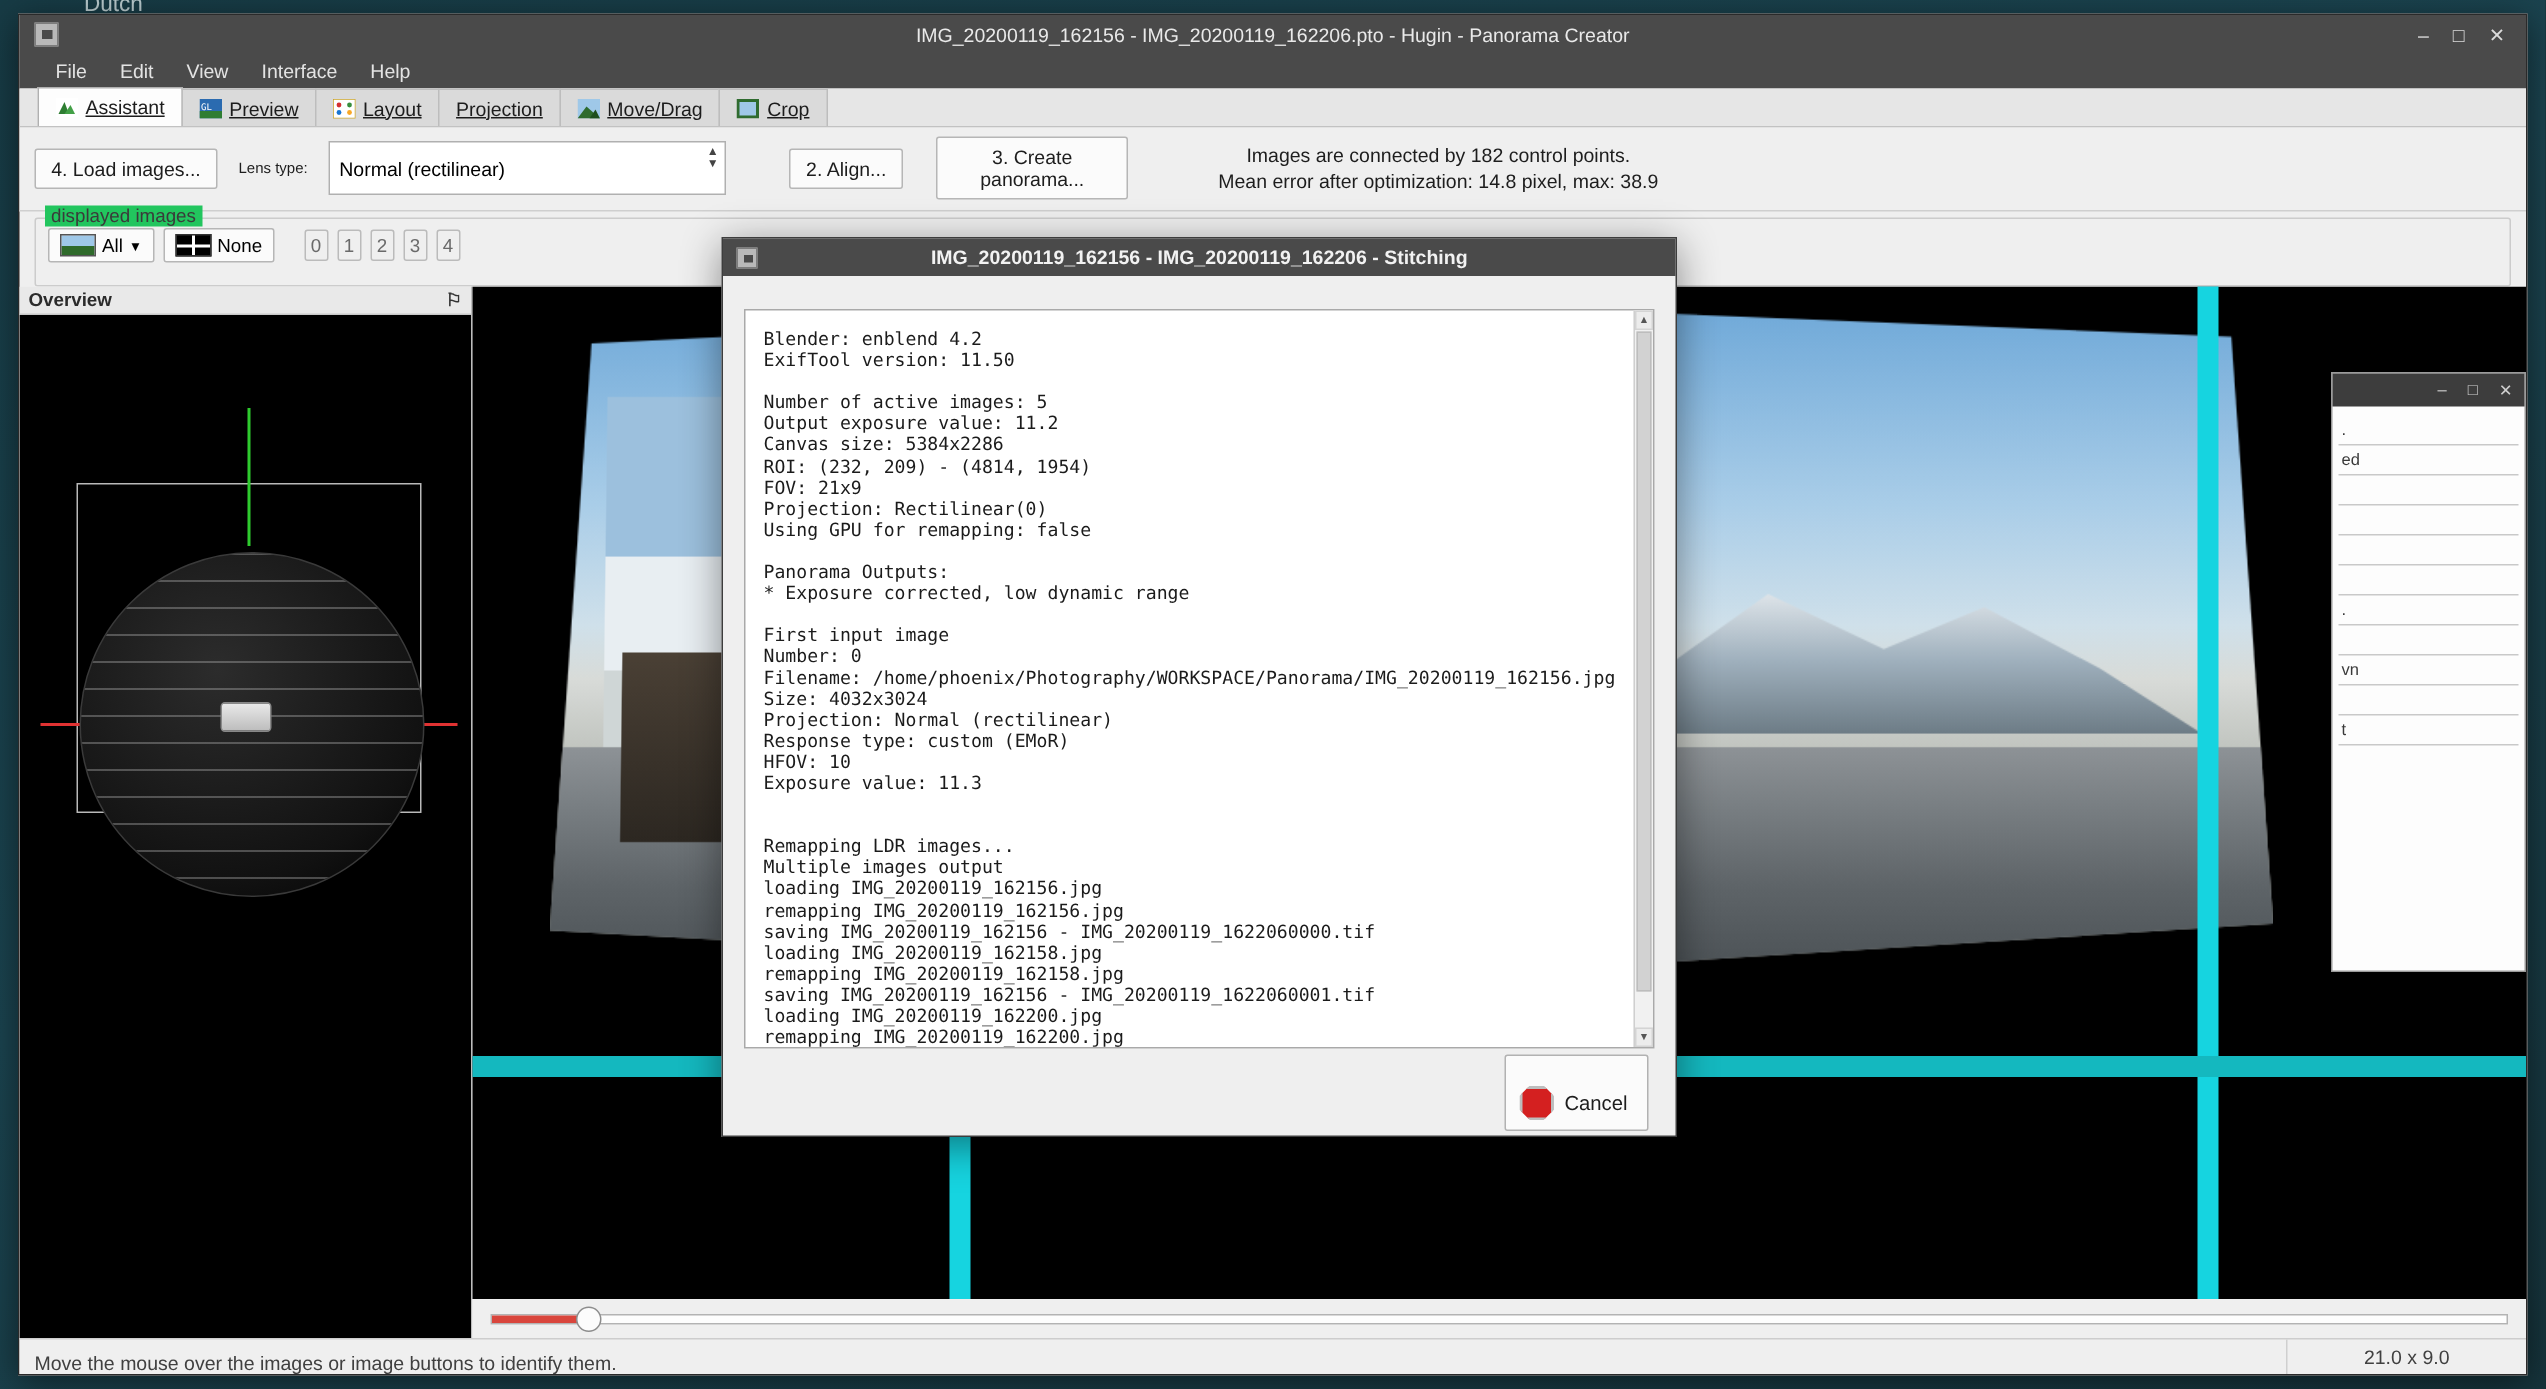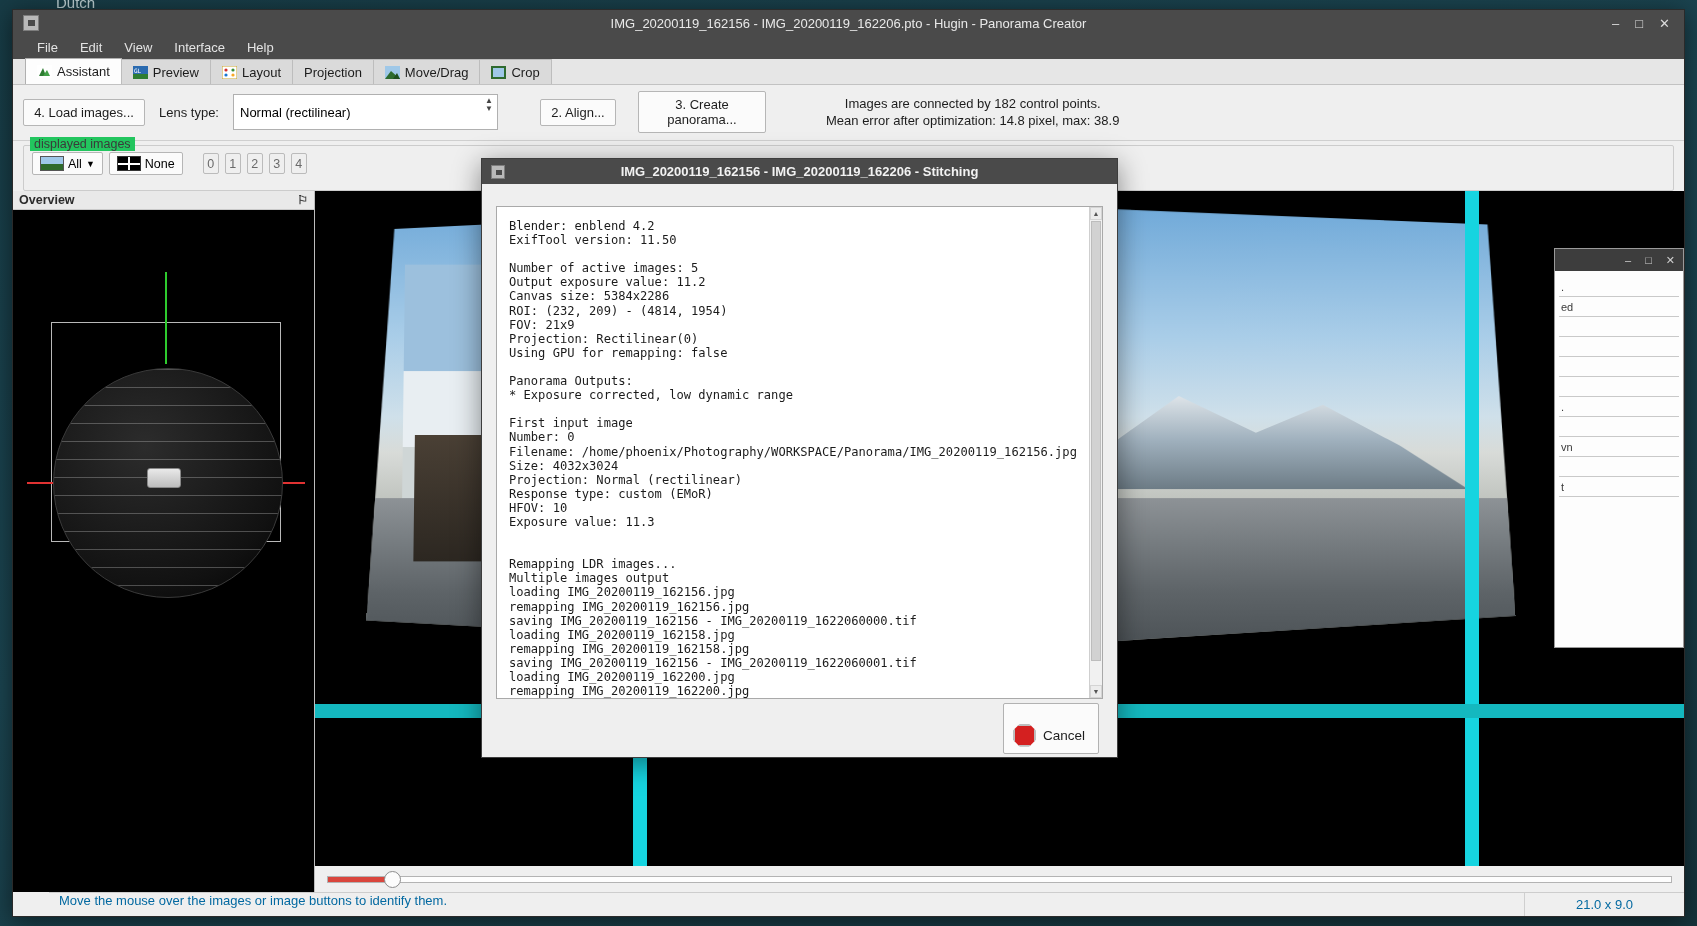--- a/index.html
+++ b/index.html
@@ -59,38 +59,38 @@
   .menubar div { padding: 2px 10px; cursor: default; }
 
   .tabstrip {
     height: 26px; background: #e6e6e6; display: flex; align-items: flex-end;
     padding-left: 12px; border-bottom: 1px solid #c2c2c2; flex: 0 0 auto;
   }
   .tab {
     height: 25px; display: flex; align-items: center; gap: 5px;
     padding: 0 11px; font-size: 13px; color: #1c1c1c;
     border: 1px solid #bdbdbd; border-bottom: none;
-    background: #dadada; margin-right: -1px;
+    background: #dadada; margin-right: -1px; text-decoration: underline;
   }
   .tab.active { background: #fdfdfd; height: 26px; border-color: #b0b0b0; }
   .tabicon { width: 15px; height: 13px; display: inline-block; position: relative;}
 
   
   .assistant-panel {
     background: #efefef; padding: 6px 10px 4px 10px;
     border-bottom: 1px solid #cfcfcf; flex: 0 0 auto;
     position: relative; height: 56px;
   }
   .row { display: flex; align-items: center; gap: 8px; }
   .btn {
     background: #fbfbfb; border: 1px solid #b6b6b6; border-radius: 2px;
     font-size: 13px; padding: 5px 9px; color: #1d1d1d; cursor: pointer;
     font-family: "Liberation Sans", sans-serif;
   }
-  .lbl { font-size: 13px; color: #1d1d1d; }
+  .lbl { font-size: 10px; color: #1d1d1d; }
   .combo {
     background: #fff; border: 1px solid #b0b0b0; height: 25px; width: 265px;
     display: flex; align-items: center; padding: 17px 6px; font-size: 13px;
     position: relative;
   }
   .combo .spin {
     position: absolute; right: 4px; top: 2px; display: flex; flex-direction: column;
     font-size: 8px; line-height: 8px; color: #444;
   }
   .txtin {
@@ -142,22 +142,22 @@
   .preview-pane { flex: 1 1 auto; background:#efefef; display:flex; flex-direction:column; }
   .preview-canvas { flex:1 1 auto; background:#000; position:relative; overflow:hidden; }
   .slider-row { height: 26px; background:#efefef; display:flex; align-items:center; padding: 0 12px; gap: 8px;}
   .slider-track { flex:1 1 auto; height:7px; background:#fdfdfd; border:1px solid #b3b3b3; position:relative;}
   .slider-fill { position:absolute; left:0; top:0; bottom:0; width:62px; background:#d9453c;}
   .slider-knob { position:absolute; left:56px; top:-6px; width:17px; height:17px; border-radius:50%;
                  background:#fcfcfc; border:1px solid #8d8d8d;}
 
   .statusbar {
     height: 24px; background:#efefef; border-top:1px solid #cdcdcd;
-    display:flex; align-items:flex-start; font-size:13px; color:#0369a1;
-    padding-left: 10px; flex: 0 0 auto; margin-left: 36px;
+    display:flex; align-items:flex-end; font-size:13px; color:#404040;
+    padding-left: 10px; flex: 0 0 auto;
   }
   .statusbar .sb-right {
     margin-left:auto; width: 160px; border-left:1px solid #cfcfcf; height:100%;
     display:flex; align-items:center; justify-content:center;
   }
 
   
   #bg-window {
     position:absolute; right: 0px; top: 238px; width: 130px; height: 400px;
     background:#fdfdfd; border:1px solid #9a9a9a; z-index: 5;

